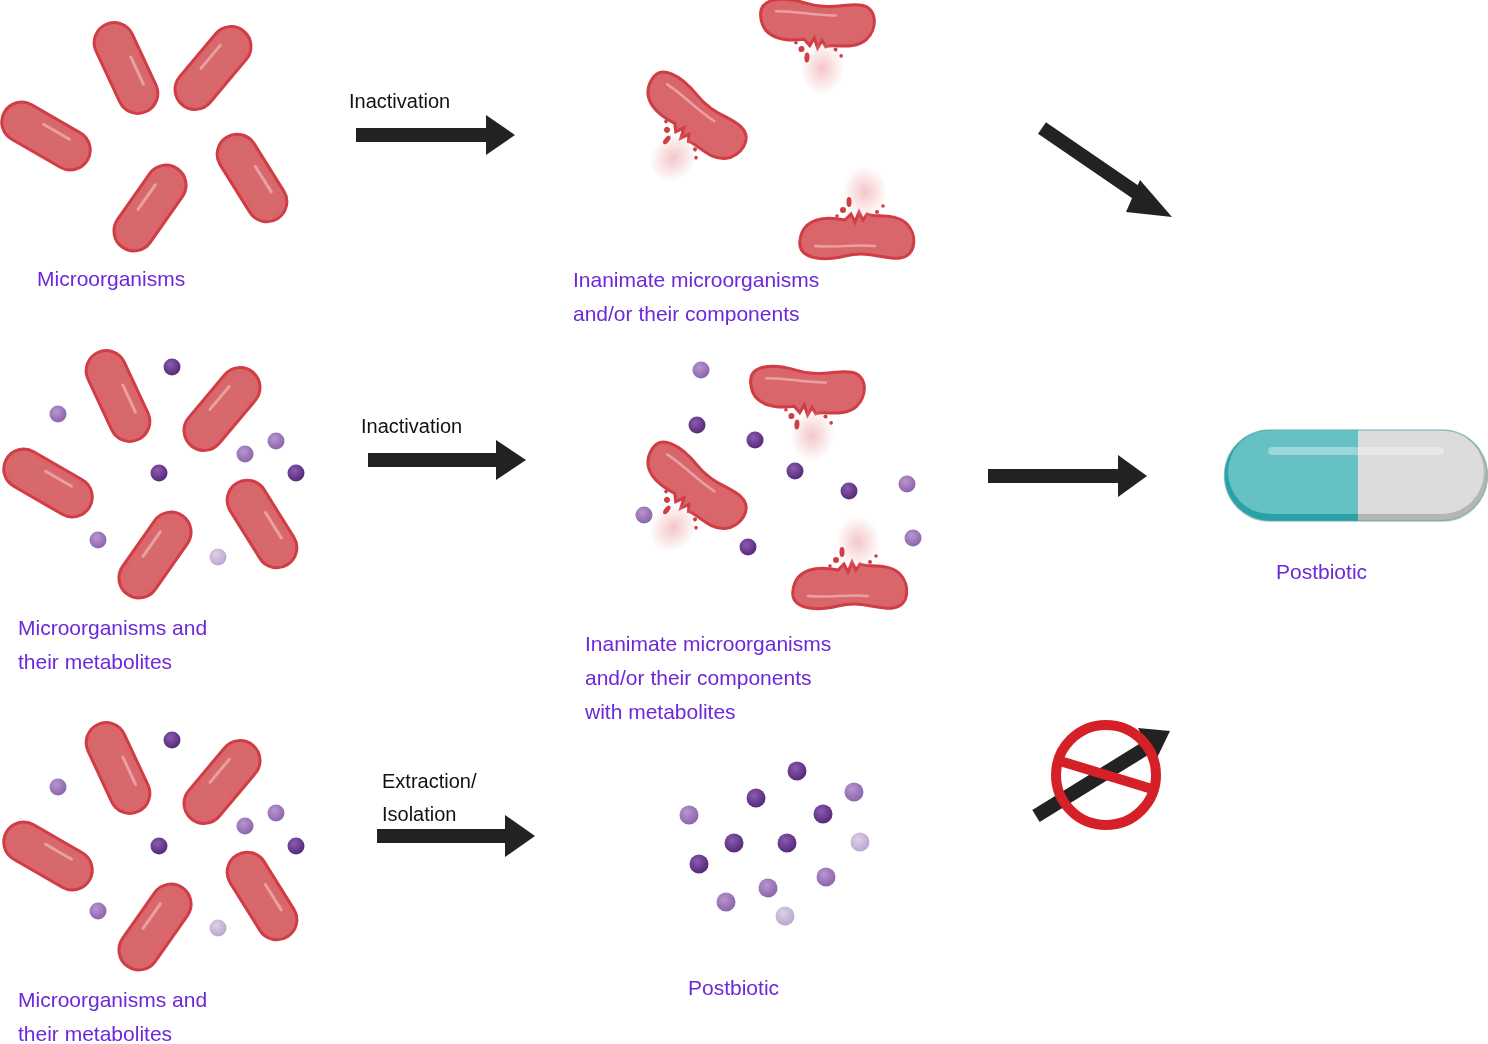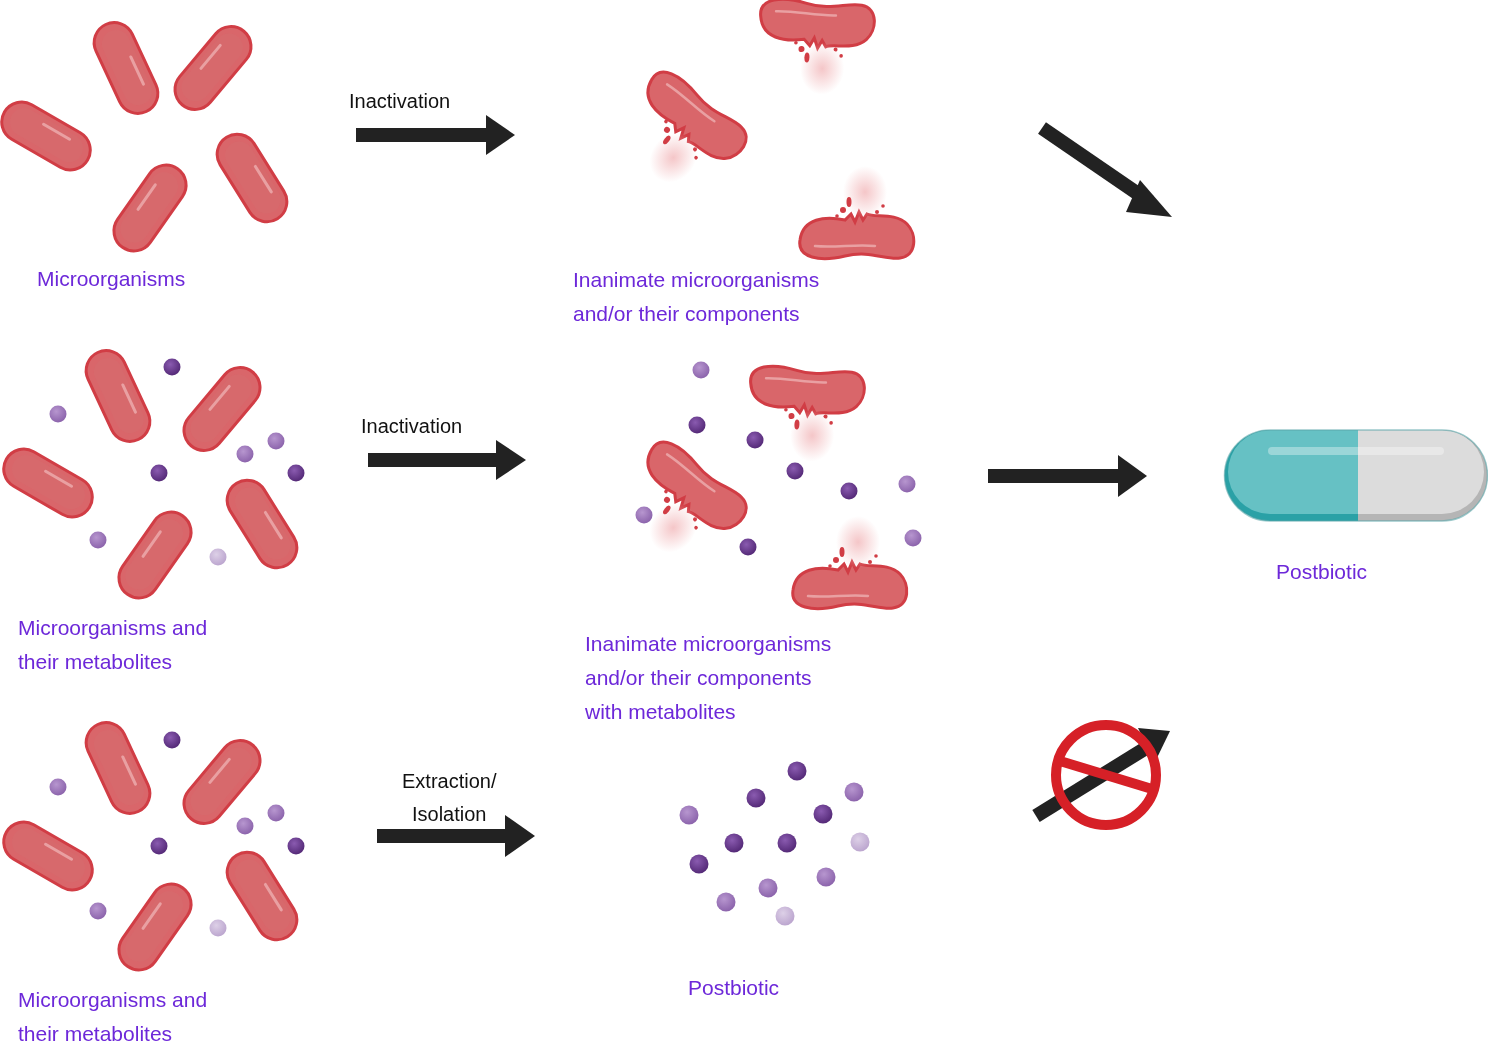--- a/index.html
+++ b/index.html
@@ -167,17 +167,17 @@
 
 <div class="label" style="left:18px; top:611px;">Microorganisms and
 their metabolites</div>
 <div class="arrow-label" style="left:361px; top:410px;">Inactivation</div>
 <div class="label" style="left:585px; top:627px;">Inanimate microorganisms
 and/or their components
 with metabolites</div>
 
 <div class="label" style="left:18px; top:983px;">Microorganisms and
 their metabolites</div>
-<div class="arrow-label" style="left:402px; top:765px;text-align:center;">Extraction/
+<div class="arrow-label" style="left:382px; top:765px;">Extraction/
 Isolation</div>
 <div class="label" style="left:688px; top:971px;">Postbiotic</div>
 
 <div class="label bold" style="left:1276px; top:546px;">Postbiotic</div>
 
 </body></html>

